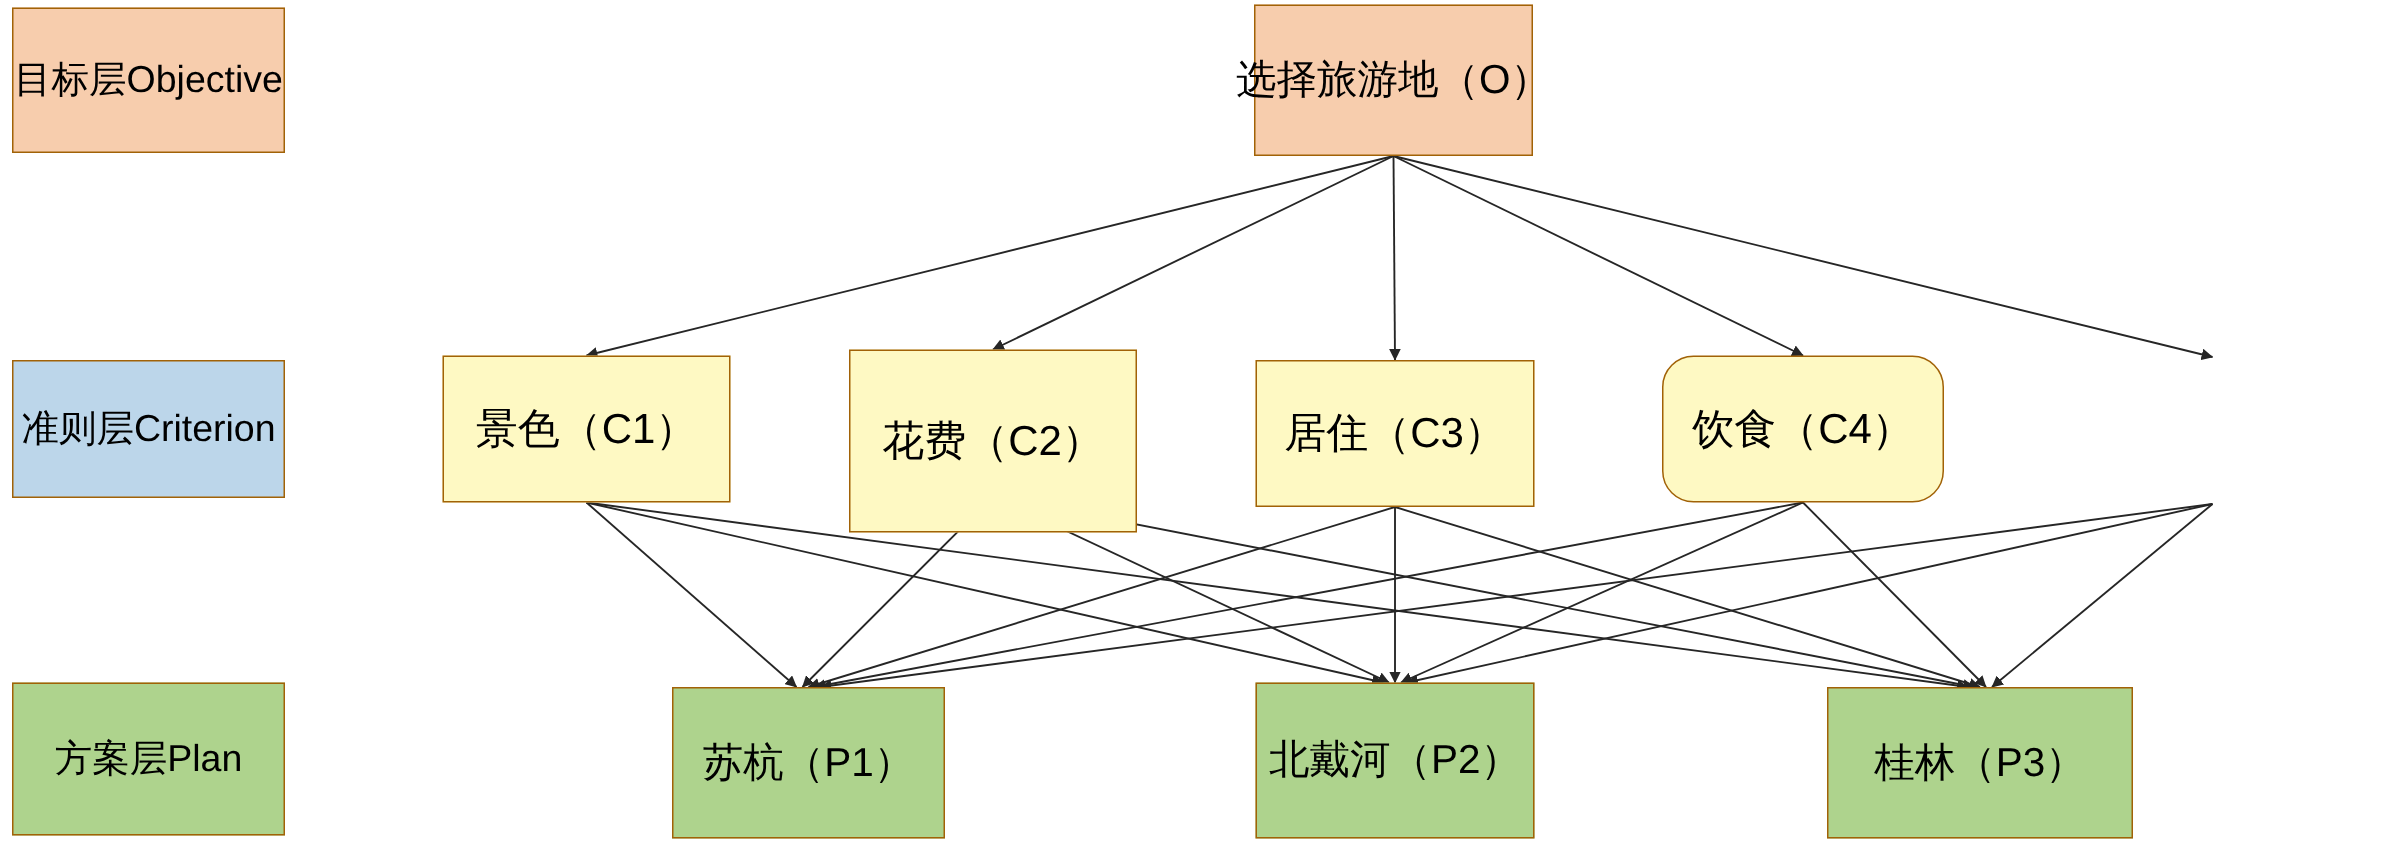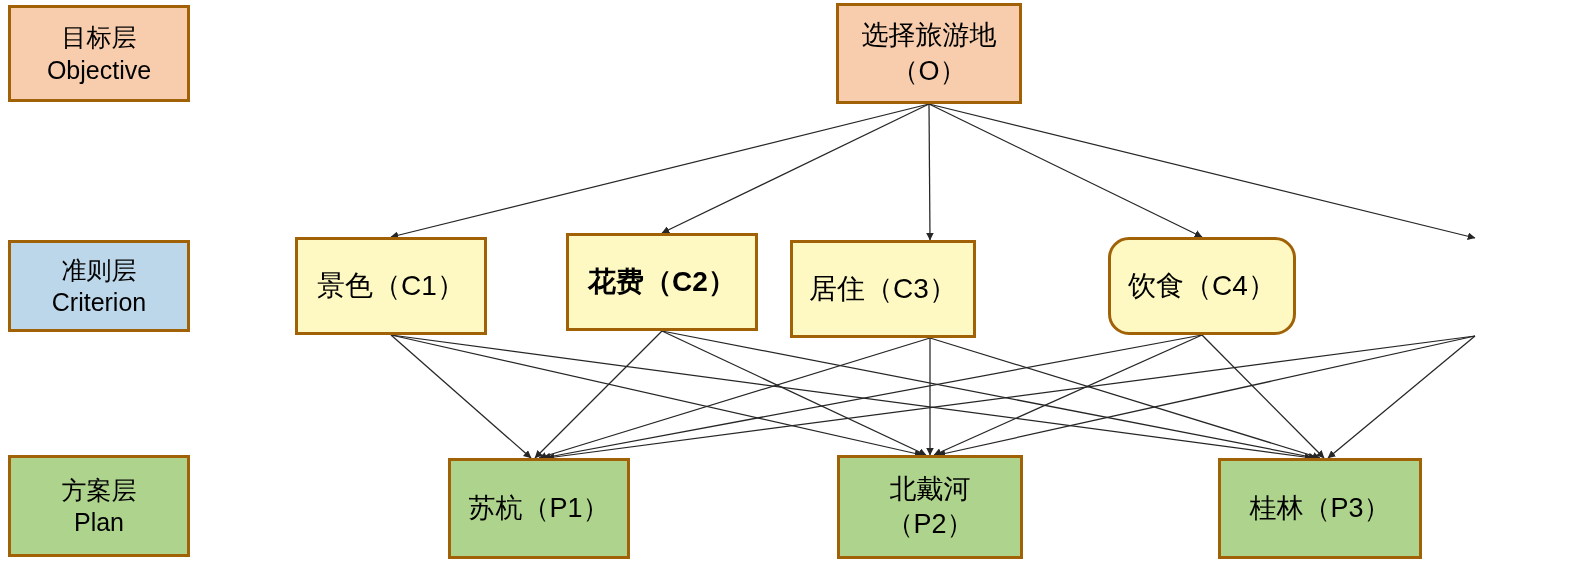--- a/index.html
+++ b/index.html
@@ -19,23 +19,23 @@
     position: absolute;
     left: 0;
     top: 0;
     width: 1590px;
     height: 562px;
     pointer-events: none;
   }
   .node {
     position: absolute;
     box-sizing: border-box;
-    border: 3px solid #a16207;
+    border: 1px solid #a16207;
     display: flex;
-    flex-direction: column;
+    flex-direction: row;
     align-items: center;
     justify-content: center;
     text-align: center;
     color: #000000;
     line-height: 1.30;
     z-index: 3;
   }
   .node .line {
     display: block;
     white-space: pre;
@@ -104,24 +104,24 @@
   </div>
 
   <div class="node objective-node" style="left: 836px; top: 3px; width: 186px; height: 101px;">
     <span class="line">选择旅游地</span>
     <span class="line">（O）</span>
   </div>
 
   <div class="node criterion-node" style="left: 295px; top: 237px; width: 192px; height: 98px;">
     <span class="line">景色（C1）</span>
   </div>
-  <div class="node criterion-node" style="left: 566px; top: 233px; width: 192px; height: 98px; font-weight: bold;">
+  <div class="node criterion-node" style="left: 566px; top: 233px; width: 192px; height: 122px;">
     <span class="line">花费（C2）</span>
   </div>
-  <div class="node criterion-node" style="left: 790px; top: 240px; width: 186px; height: 98px; justify-content: center;">
+  <div class="node criterion-node" style="left: 837px; top: 240px; width: 186px; height: 98px; justify-content: center;">
     <span class="line">居住（C3）</span>
   </div>
   <div class="node criterion-node" style="left: 1108px; top: 237px; width: 188px; height: 98px; border-radius: 21px;">
     <span class="line">饮食（C4）</span>
   </div>
 
   <div class="node plan-node" style="left: 448px; top: 458px; width: 182px; height: 101px;">
     <span class="line">苏杭（P1）</span>
   </div>
   <div class="node plan-node" style="left: 837px; top: 455px; width: 186px; height: 104px;">

